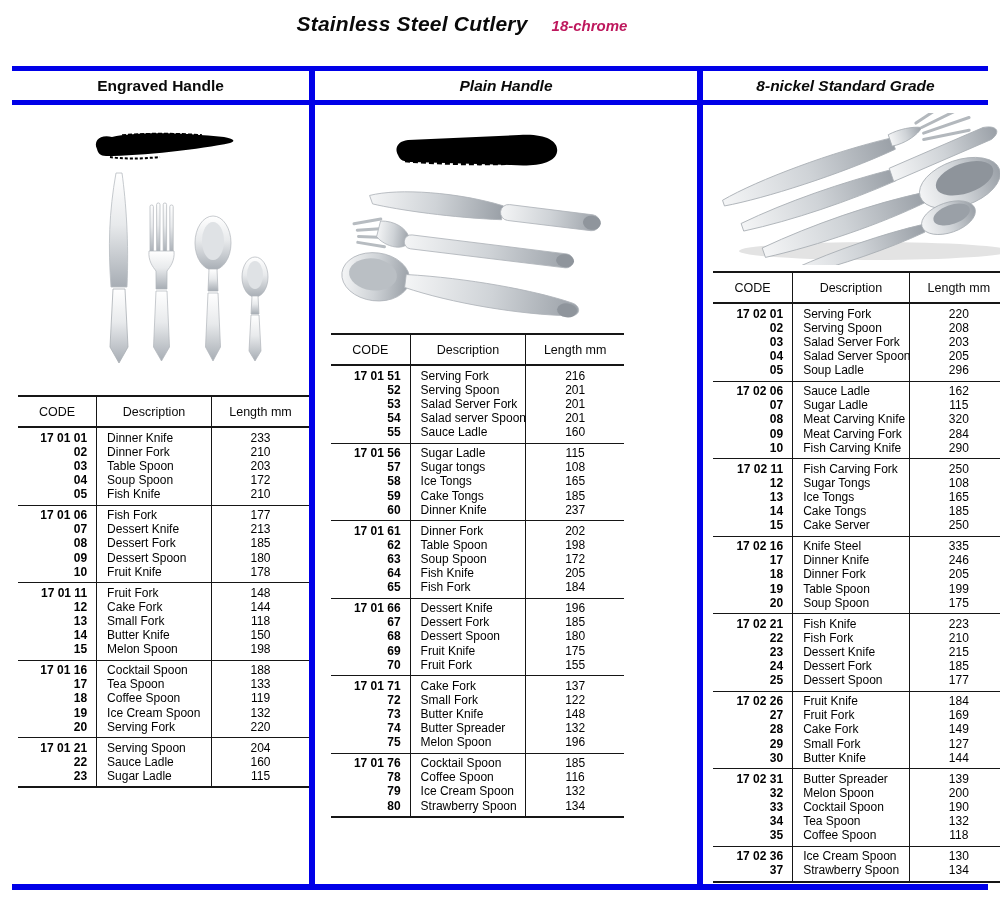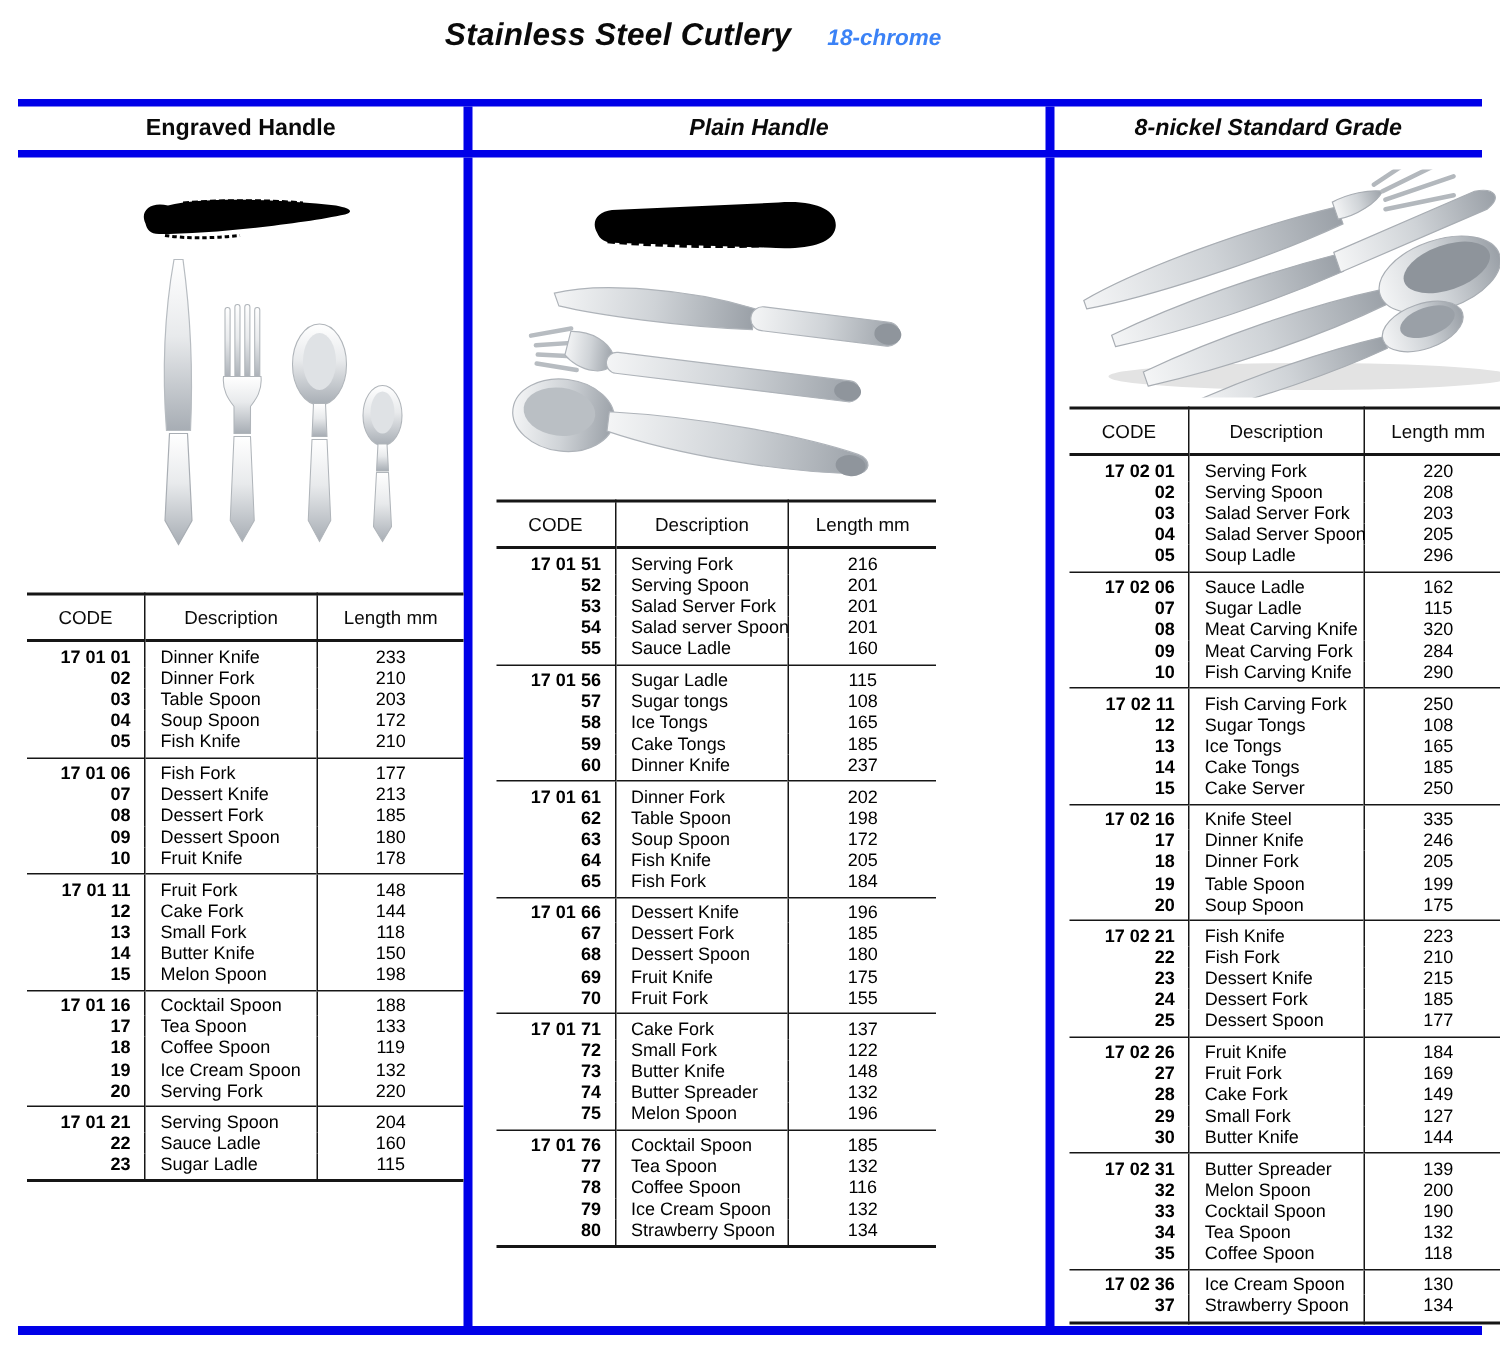--- a/index.html
+++ b/index.html
@@ -8,21 +8,21 @@
     position:relative; width:1000px; height:906px; background:#ffffff;
     font-family:"Liberation Sans", sans-serif; color:#111; overflow:hidden;
   }
   
   .titlebar {
     position:absolute; top:12px; left:0; width:100%;
     text-align:center; transform:translateX(-38px);
     white-space:nowrap;
   }
   .title-main { font-style:italic; font-weight:bold; font-size:21px; letter-spacing:.2px; color:#0a0a0a; }
-  .title-sub  { font-style:italic; font-weight:bold; font-size:15px; margin-left:24px; color:#3b82f6; }
+  .title-sub  { font-style:italic; font-weight:bold; font-size:15px; margin-left:24px; color:#be185d; }
 
   
   .frame {
     position:absolute; left:12px; right:12px; top:66px; bottom:16px;
     border-top:5px solid #0000e8; border-bottom:6px solid #0000e8;
     display:flex; flex-direction:column;justify-content:space-between;
   }
   .headrow { display:flex; height:34px; border-bottom:5px solid #0000e8; }
   .hcell {
     display:flex; align-items:center; justify-content:center;
@@ -450,25 +450,20 @@
                 <td class="len">196</td>
               </tr>
             </tbody>
             <tbody>
               <tr>
                 <td class="code">17 01 76</td>
                 <td class="desc">Cocktail Spoon</td>
                 <td class="len">185</td>
               </tr>
               <tr>
-                <td class="code">77</td>
-                <td class="desc">Tea Spoon</td>
-                <td class="len">132</td>
-              </tr>
-              <tr>
                 <td class="code">78</td>
                 <td class="desc">Coffee Spoon</td>
                 <td class="len">116</td>
               </tr>
               <tr>
                 <td class="code">79</td>
                 <td class="desc">Ice Cream Spoon</td>
                 <td class="len">132</td>
               </tr>
               <tr>

